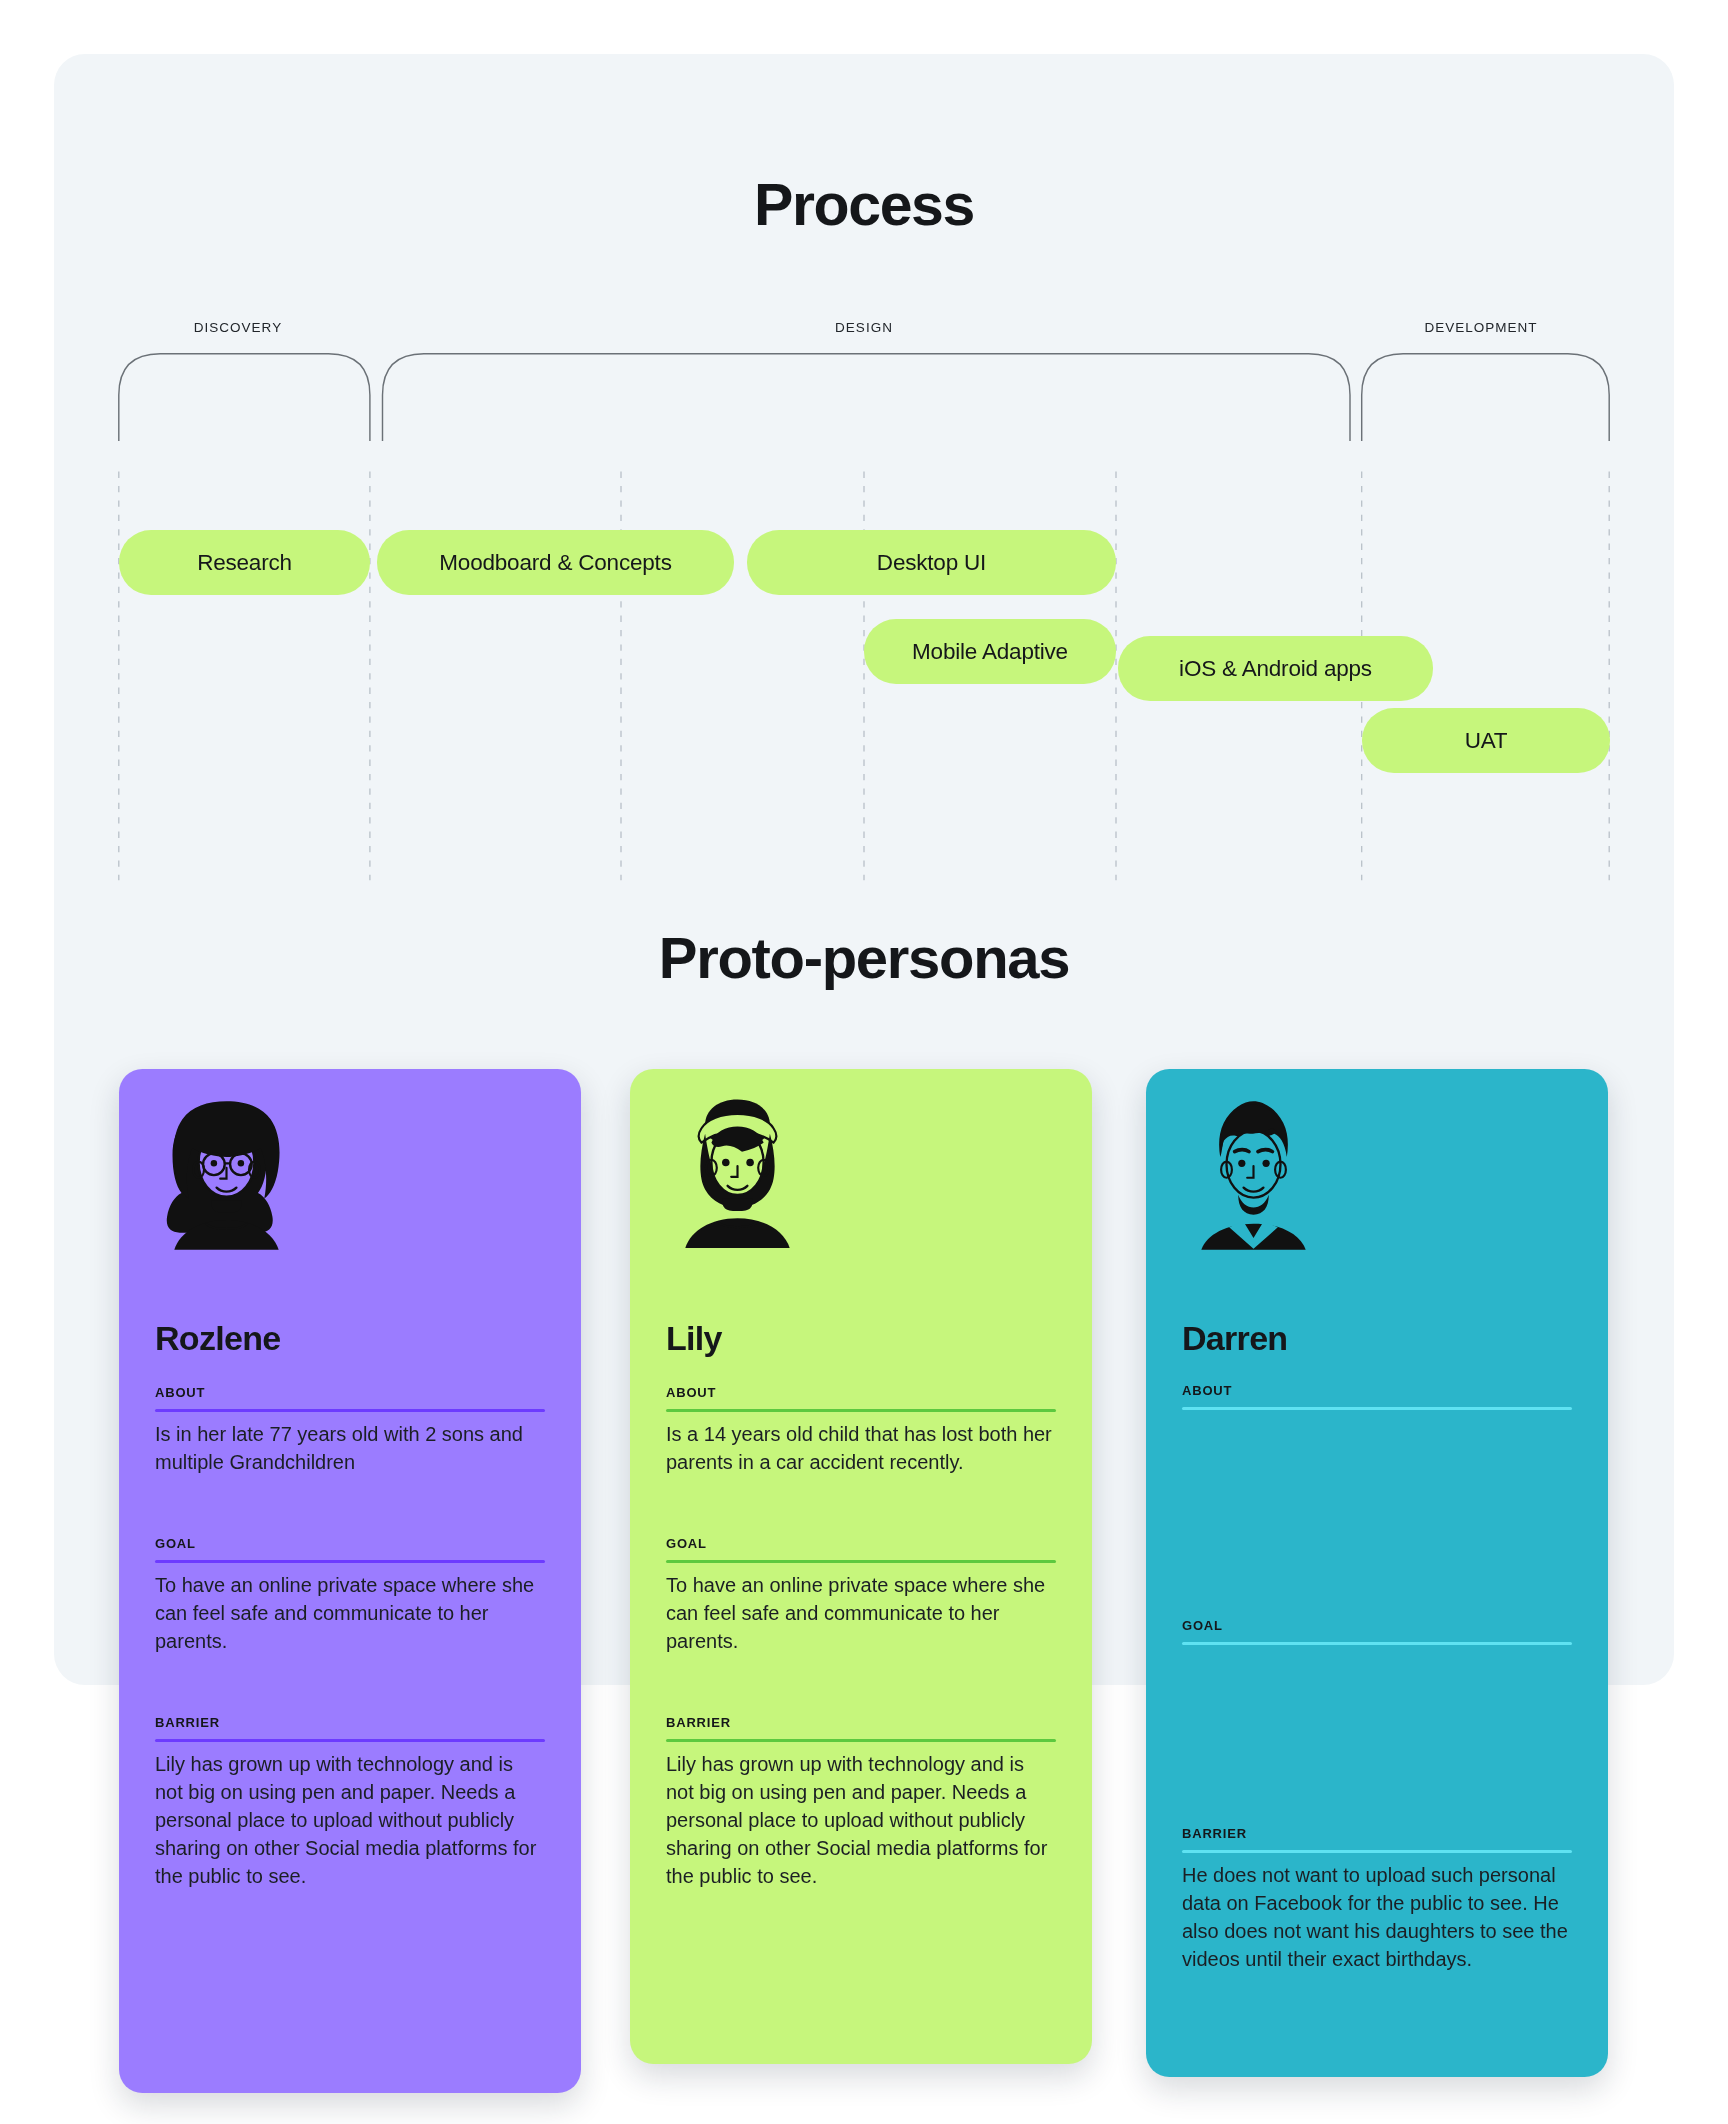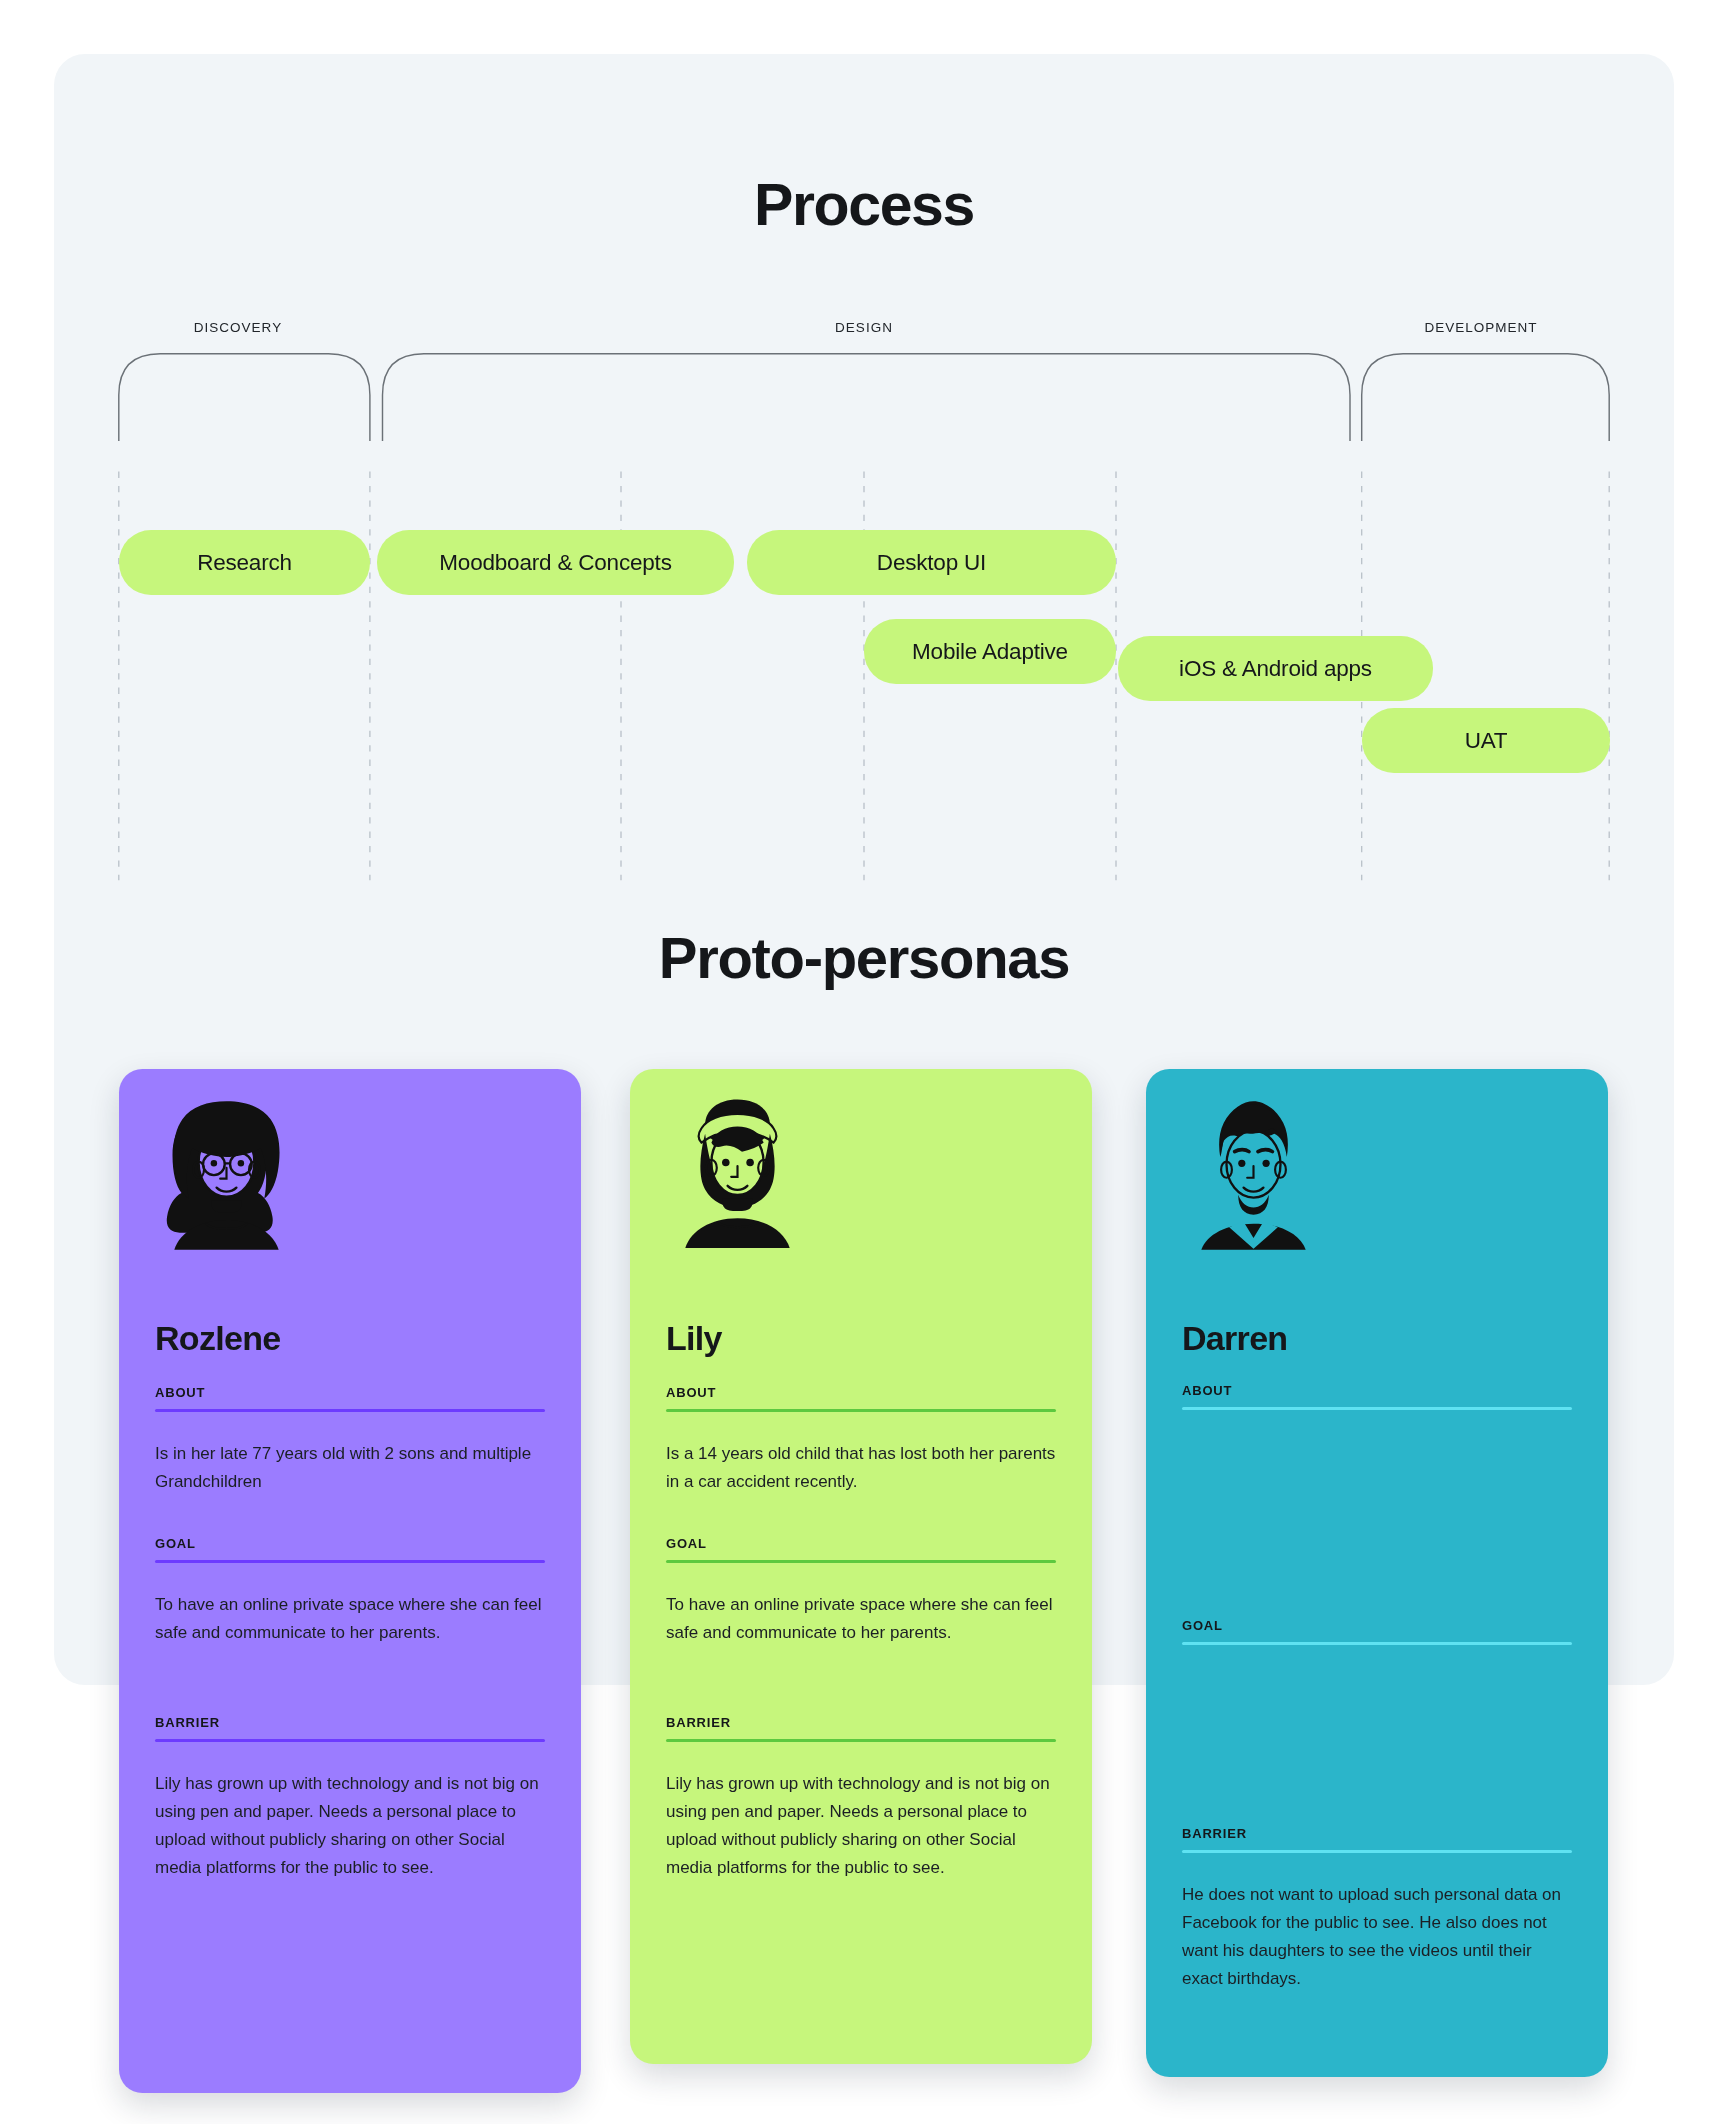--- a/index.html
+++ b/index.html
@@ -122,22 +122,22 @@
     letter-spacing: 0.8px;
     color: #15171a;
     margin-bottom: 9px;
   }
   .section-rule {
     height: 2.7px;
     width: 100%;
     border-radius: 1.8px;
   }
   .section-body {
-    margin-top: 28px;
-    font-size: 17px;
+    margin-top: 8px;
+    font-size: 20px;
     line-height: 28px;
     color: #1b1f24;
     font-weight: 400;
   }
 
   
   .card.purple { background: #9b7cff; }
   .card.purple .section-rule { background: #6d3bff; }
   .card.green  { background: #c6f67c; }
   .card.green  .section-rule { background: #5cc93f; }

